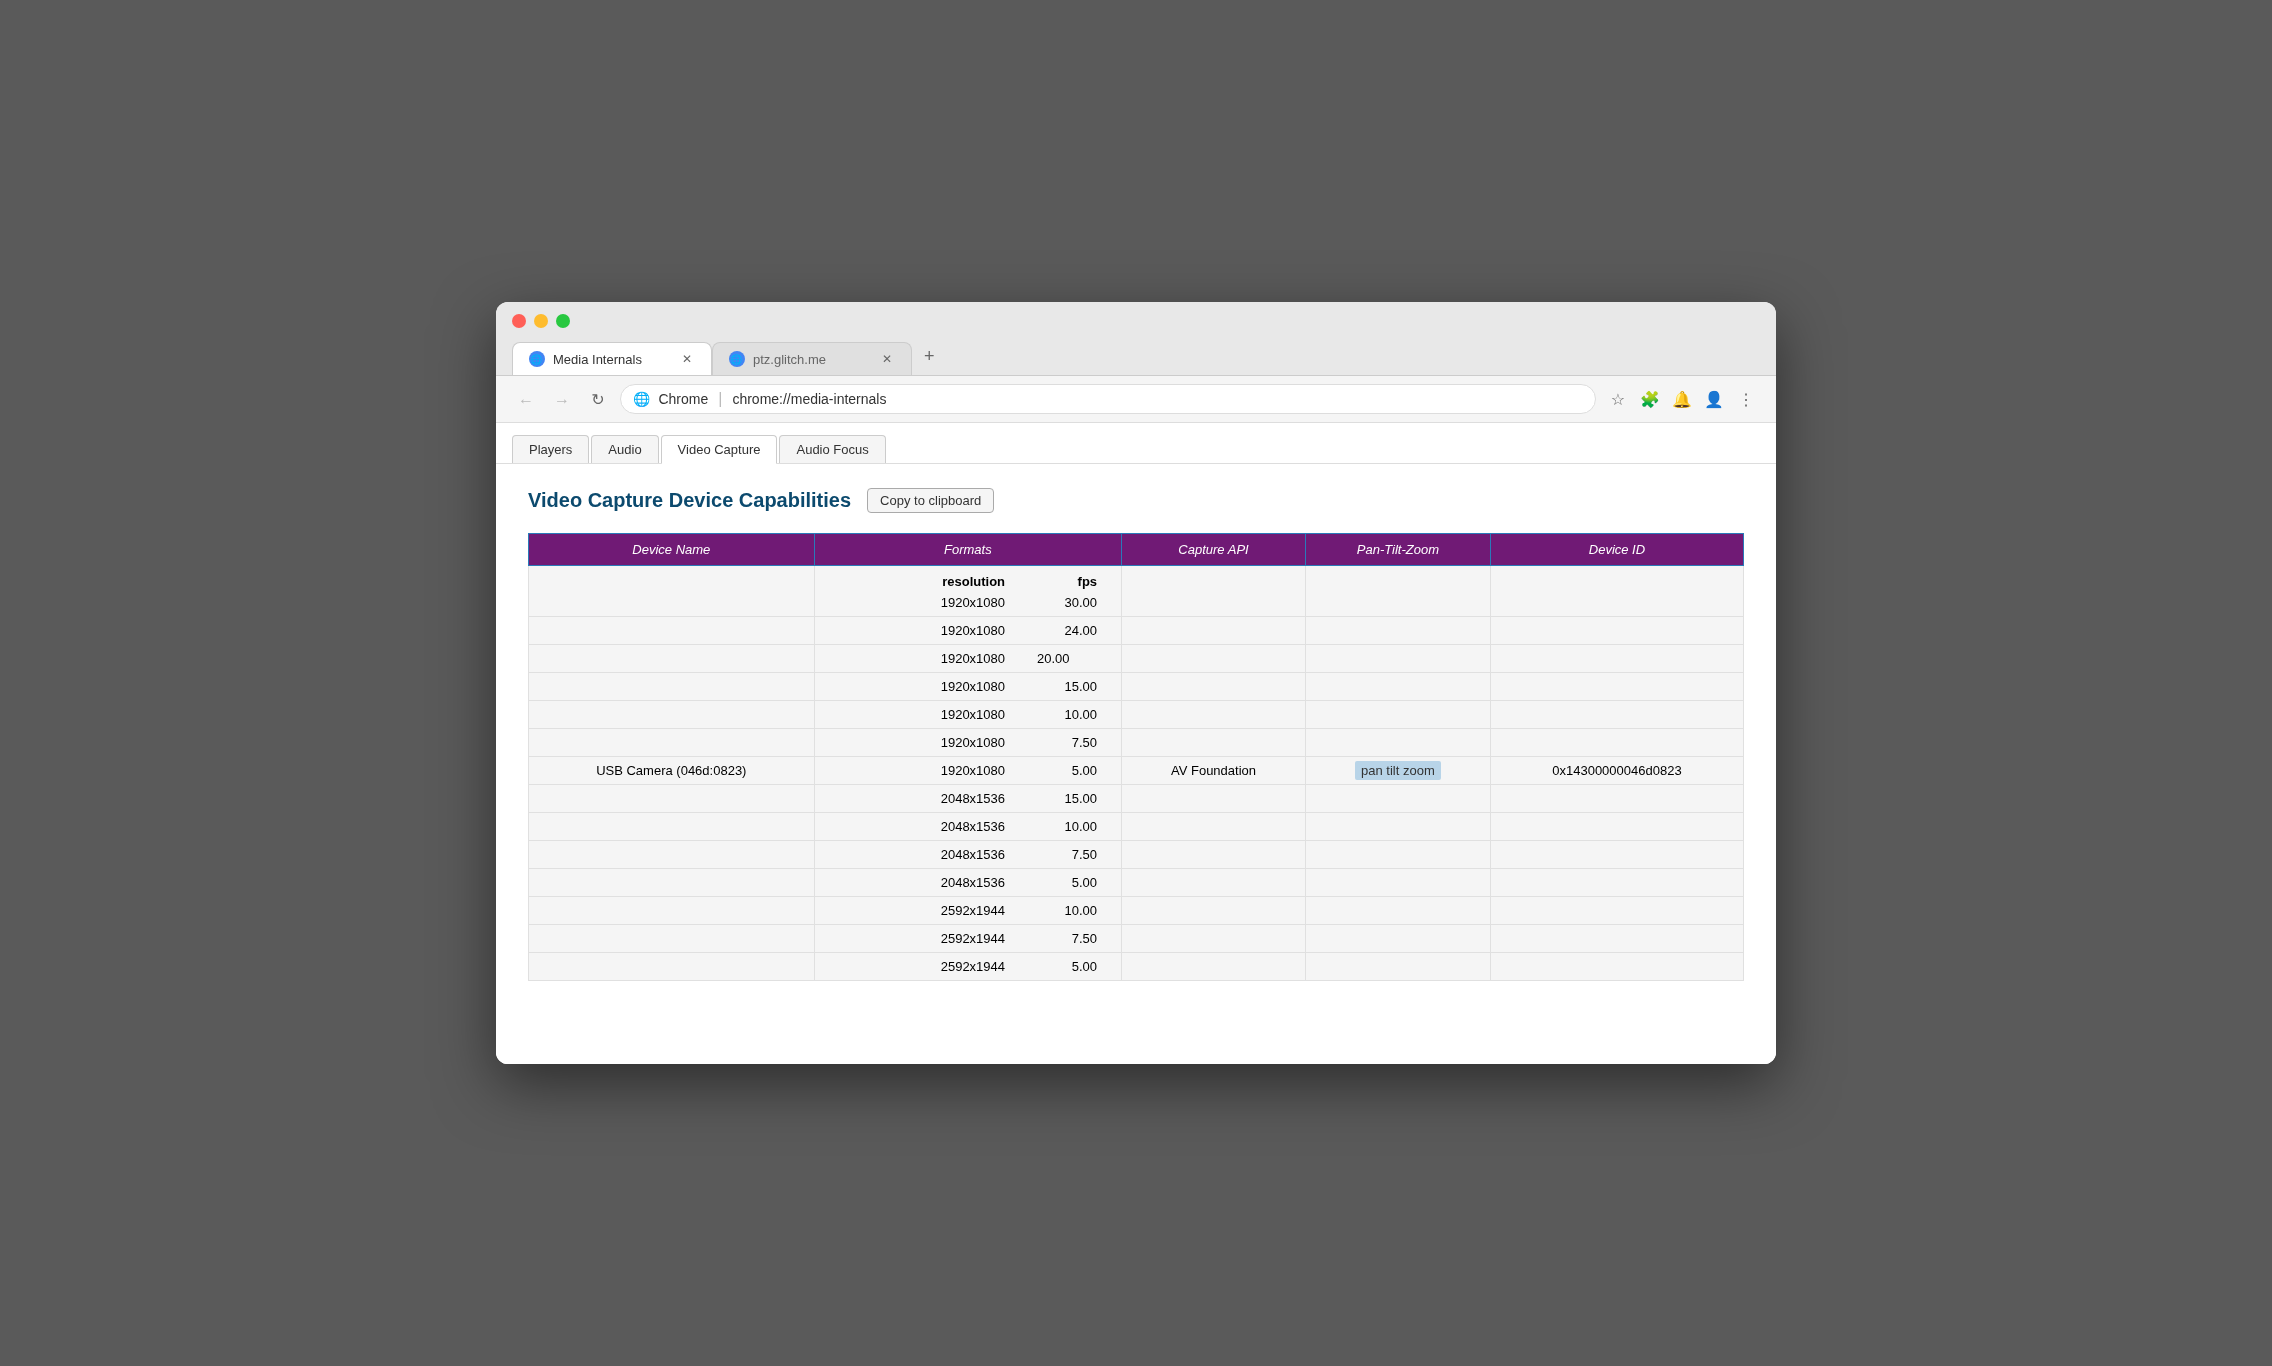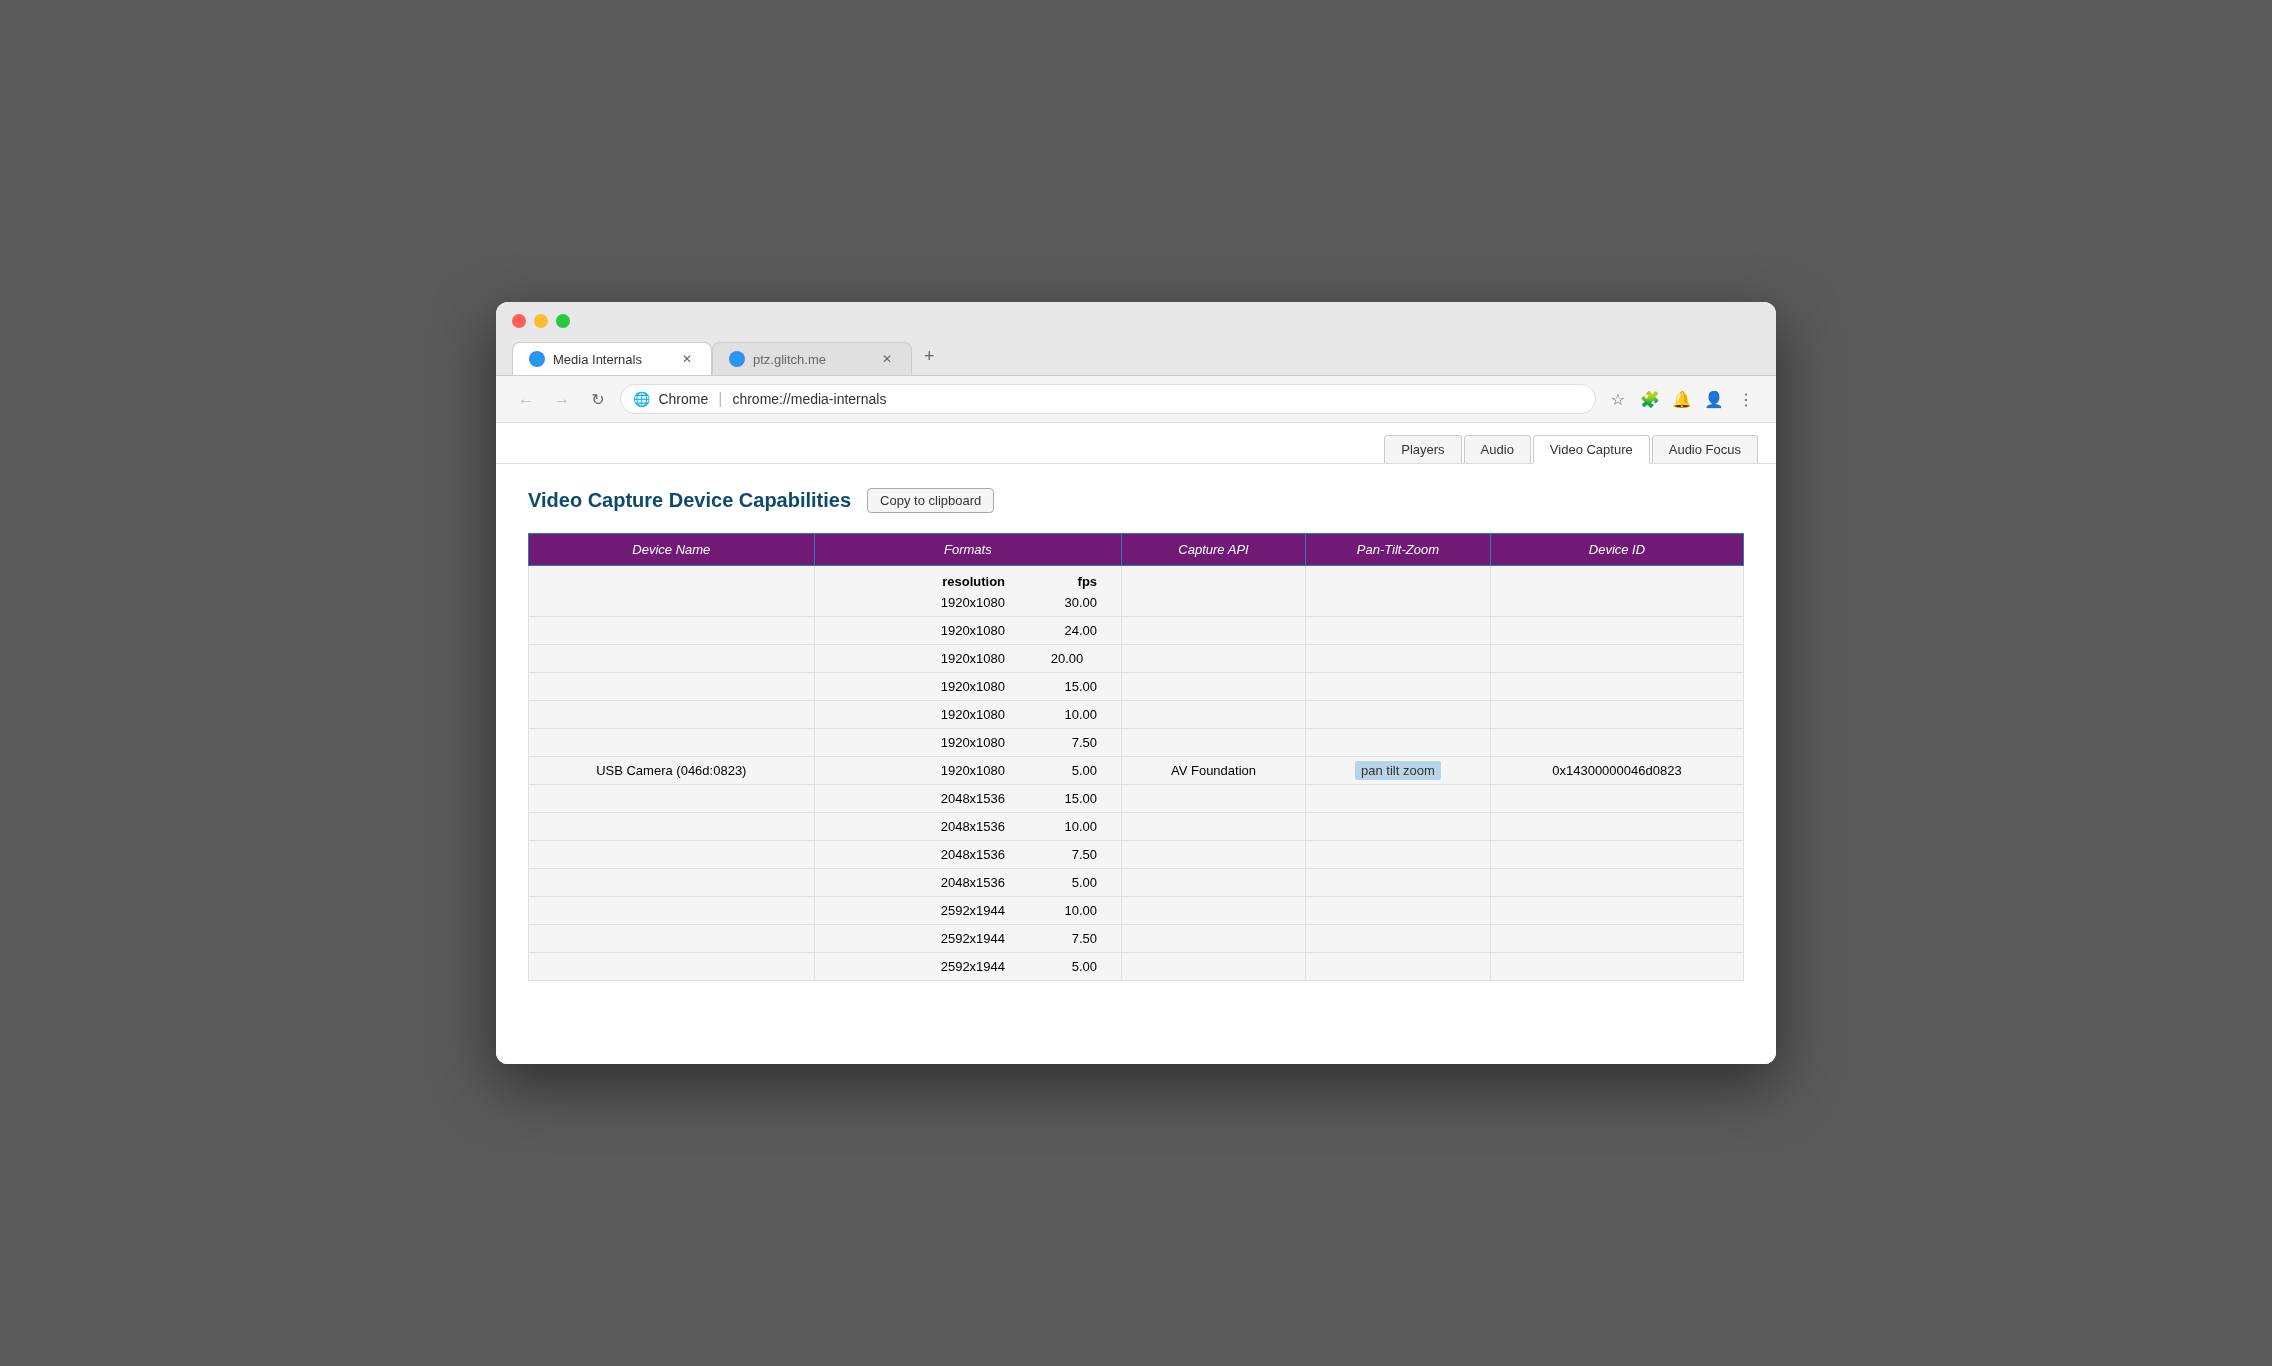--- a/index.html
+++ b/index.html
@@ -157,21 +157,20 @@
       background: #fff;
       padding: 0;
     }
     
     .nav-tabs {
       display: flex;
       padding: 12px 16px 0;
       gap: 0;
       border-bottom: 1px solid #ddd;
       background: #fff;
-      justify-content: flex-end;
     }
     .nav-tab {
       padding: 6px 16px;
       font-size: 13px;
       color: #333;
       border: 1px solid #ccc;
       border-bottom: none;
       border-radius: 4px 4px 0 0;
       cursor: pointer;
       background: #f5f5f5;
@@ -340,21 +339,21 @@
               </td>
               <td style="text-align: center; vertical-align: middle;"></td>
               <td style="text-align: center; vertical-align: middle;"></td>
               <td style="text-align: center; vertical-align: middle;"></td>
             </tr>
             <tr>
               <td style="text-align: center; vertical-align: middle;"></td>
               <td style="text-align: right; padding-right: 24px;">
                 <div style="display: flex; justify-content: space-between; padding: 2px 0px;">
                   <span style="flex:1;text-align:right;padding-right:32px">1920x1080</span>
-                  <span style="width:60px;text-align:center">20.00</span>
+                  <span style="width:60px;text-align:left">20.00</span>
                 </div>
               </td>
               <td style="text-align: center; vertical-align: middle;"></td>
               <td style="text-align: center; vertical-align: middle;"></td>
               <td style="text-align: center; vertical-align: middle;"></td>
             </tr>
             <tr>
               <td style="text-align: center; vertical-align: middle;"></td>
               <td style="text-align: right; padding-right: 24px;">
                 <div style="display: flex; justify-content: space-between; padding: 2px 0px;">

